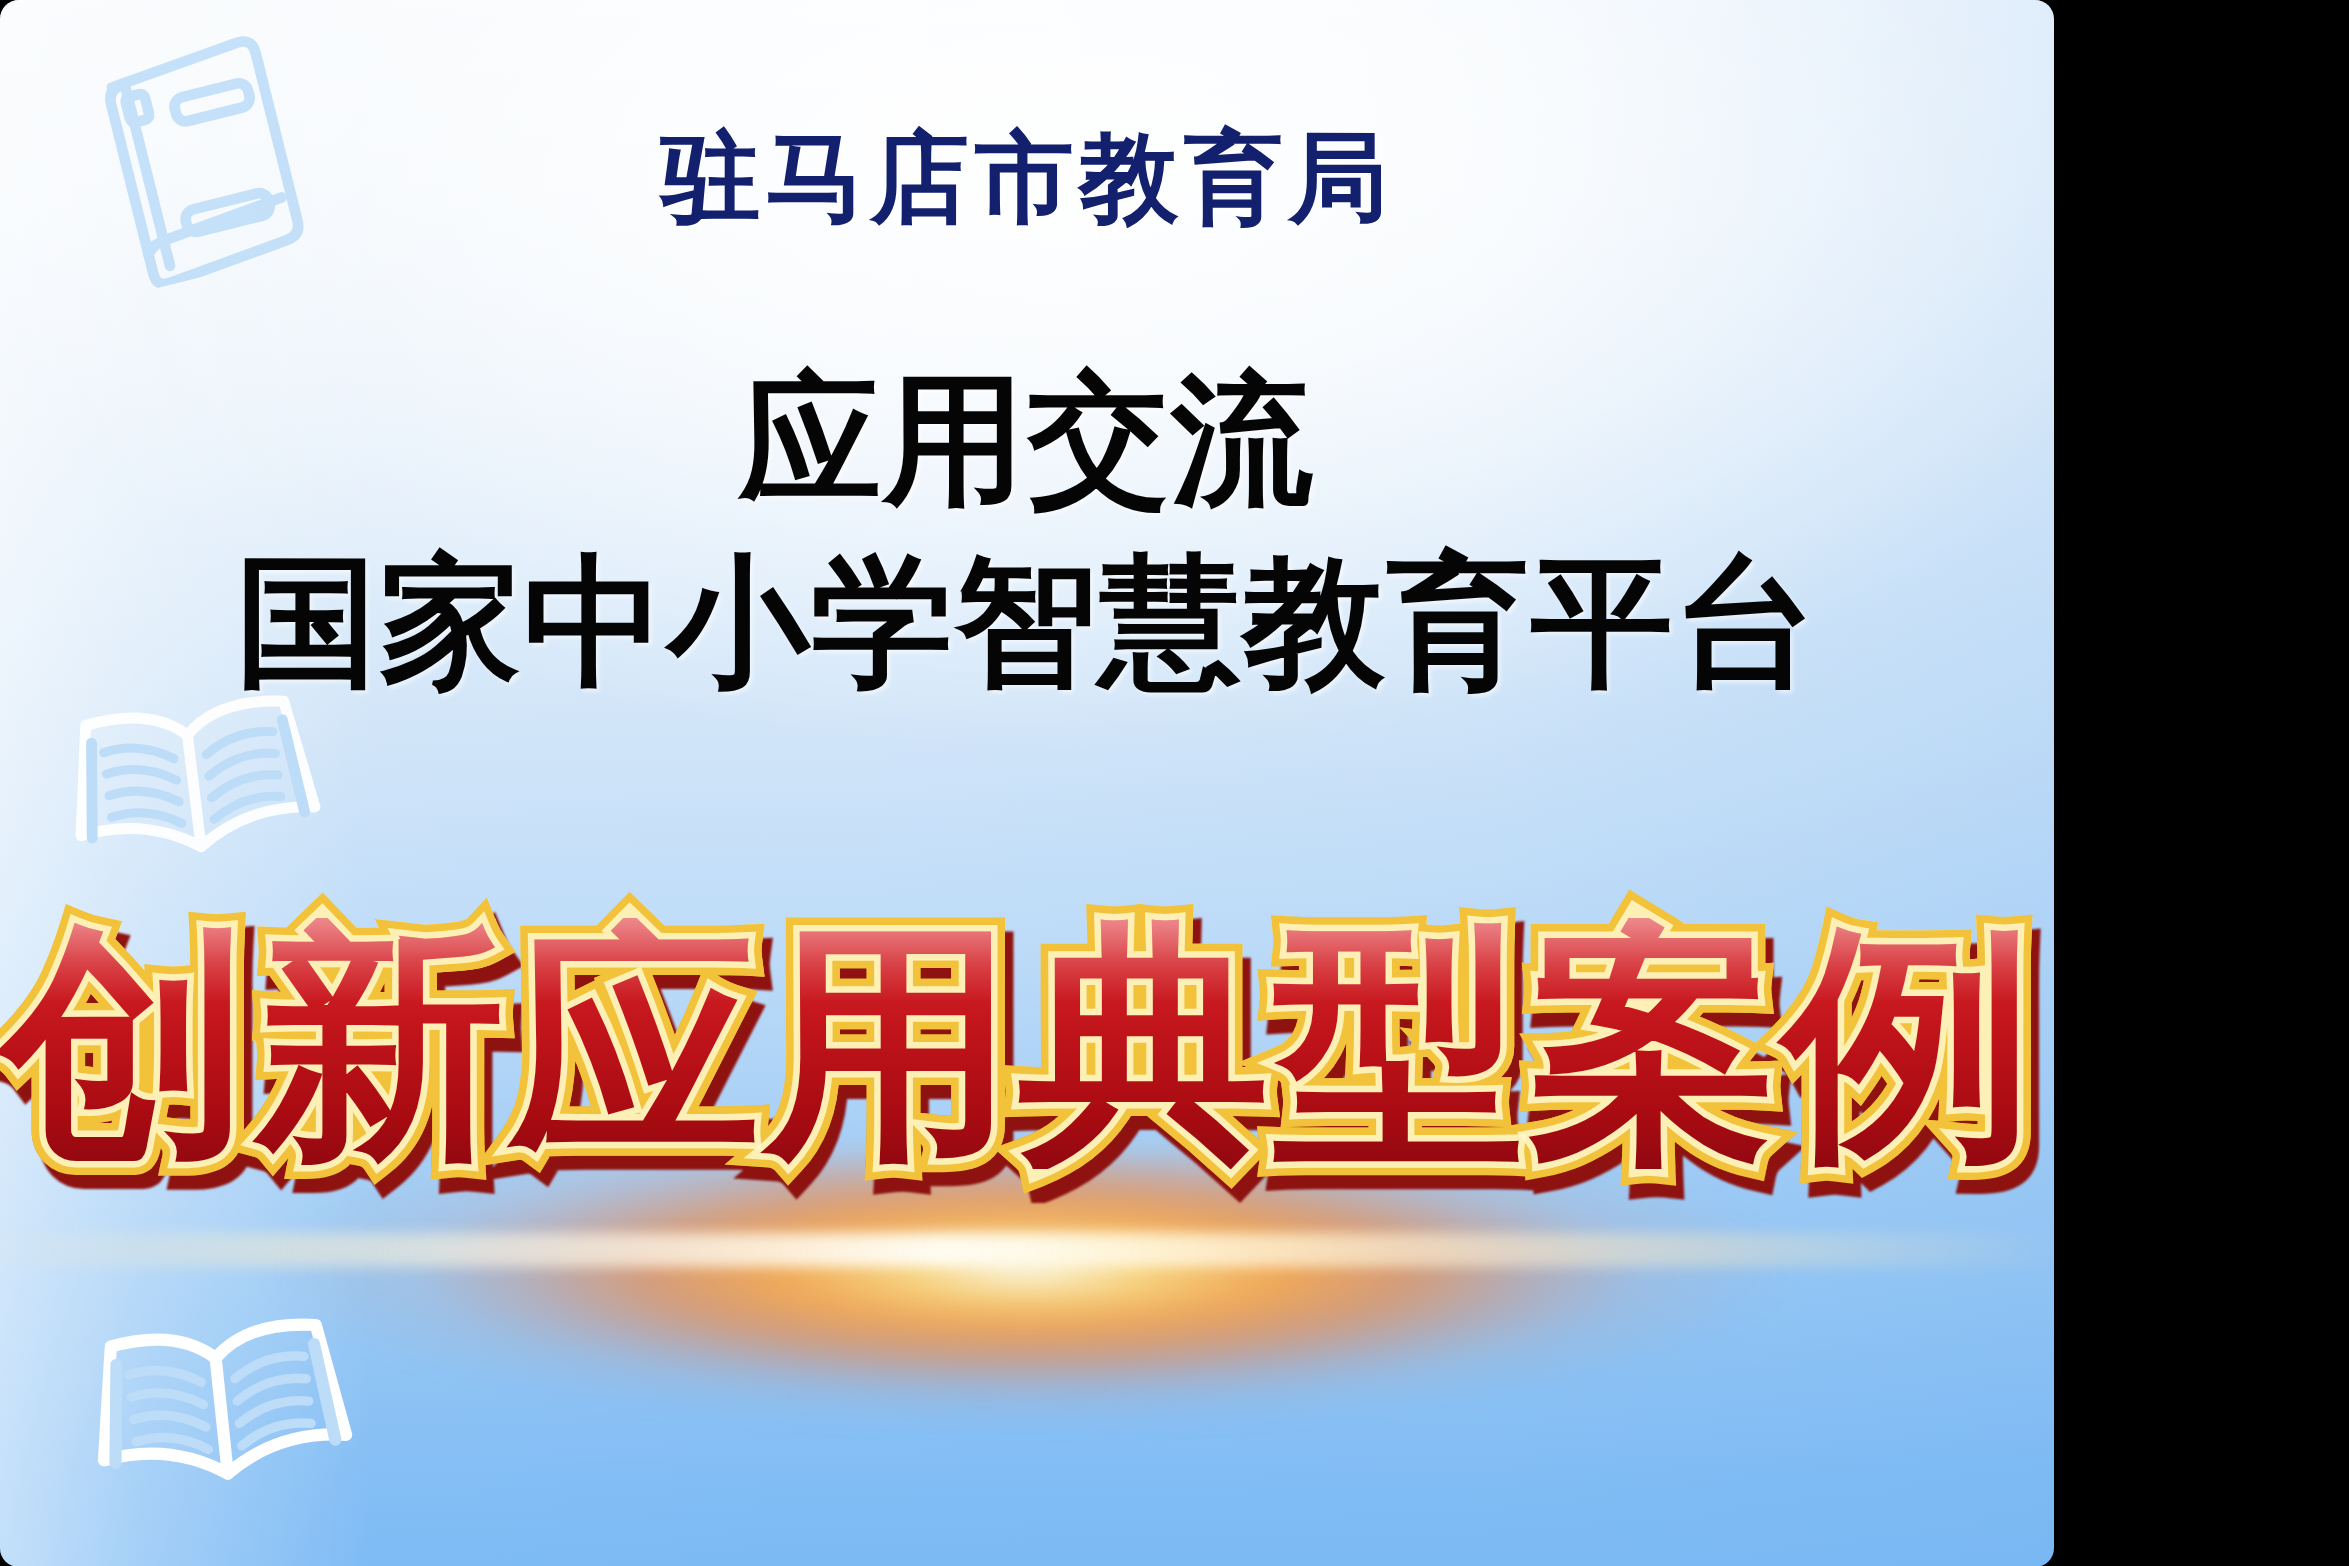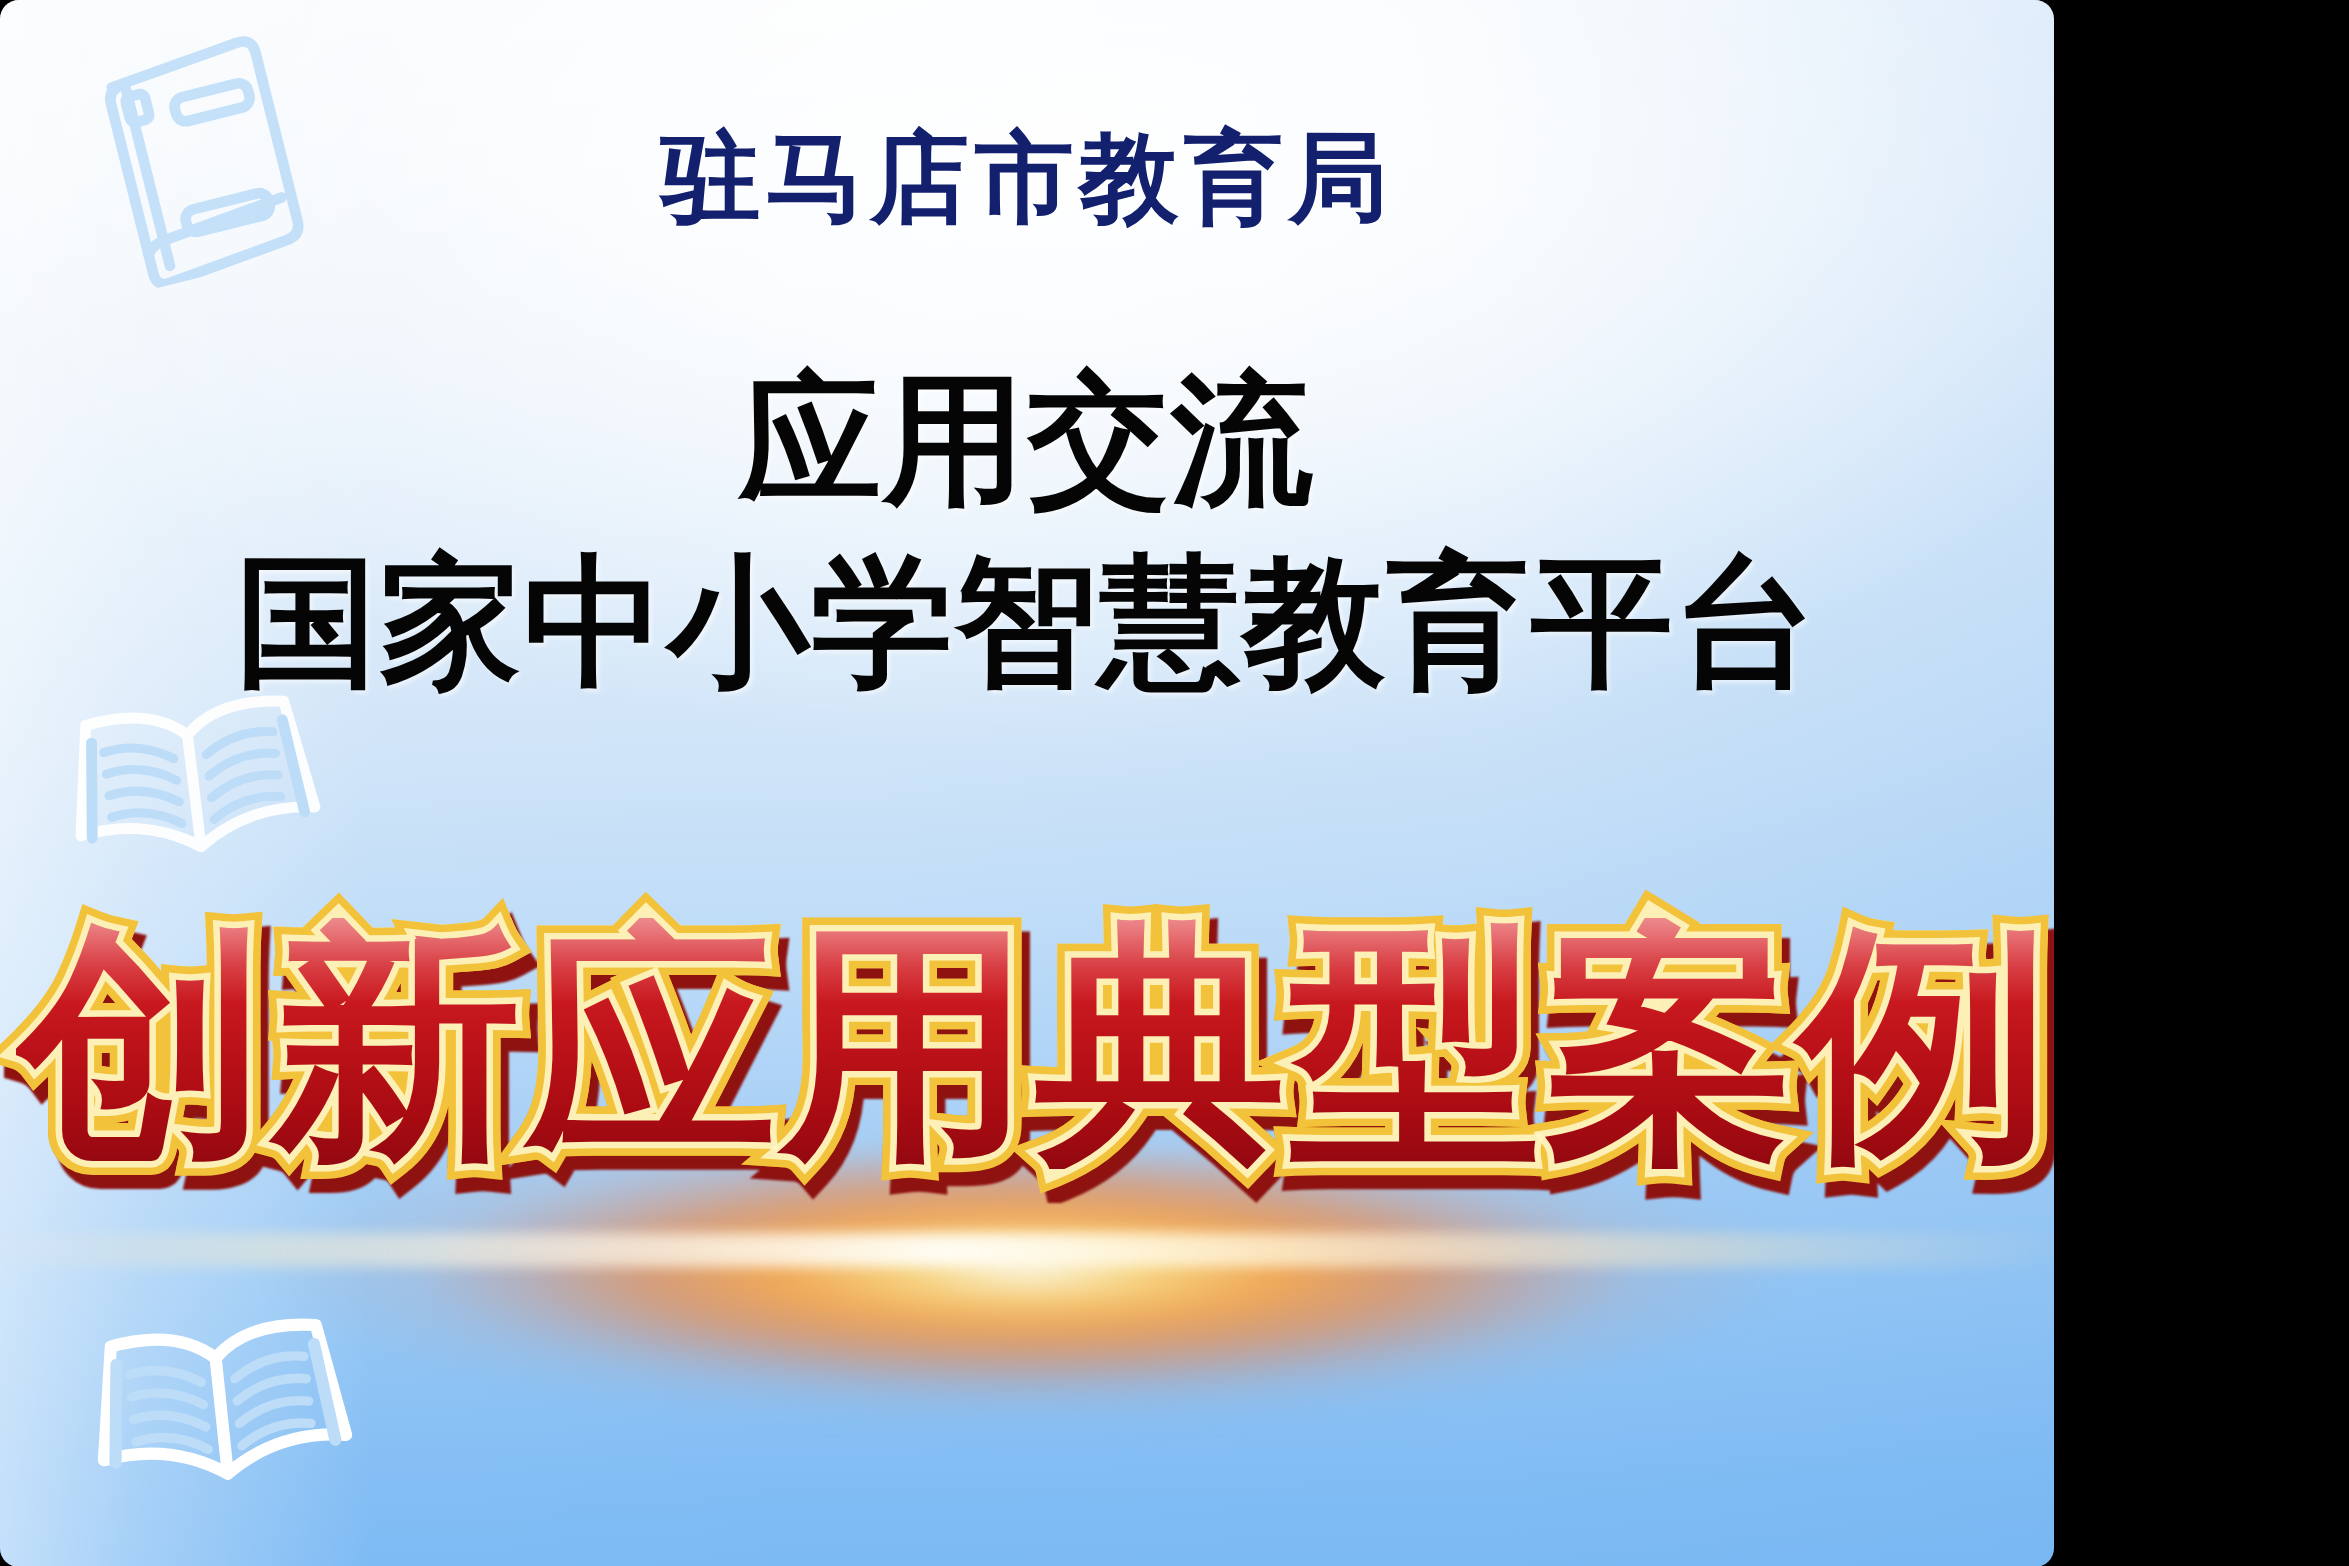--- a/index.html
+++ b/index.html
@@ -133,21 +133,21 @@
   #platform-title .line {
     display: block;
     white-space: nowrap;
   }
 
   
   #banner {
     position: absolute;
     top: 918px;
     left: 0; right: 0;
-    text-align: right;
+    text-align: left;
     height: 347px;
   }
   #banner-stack {
     position: relative;
     display: inline-block;
   }
   .banner-layer {
     display: block;
     font-weight: 700;
     font-size: 251px;

